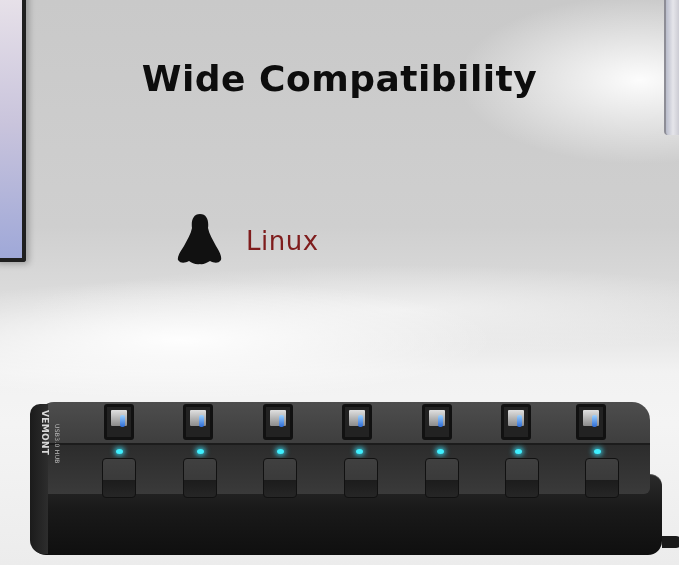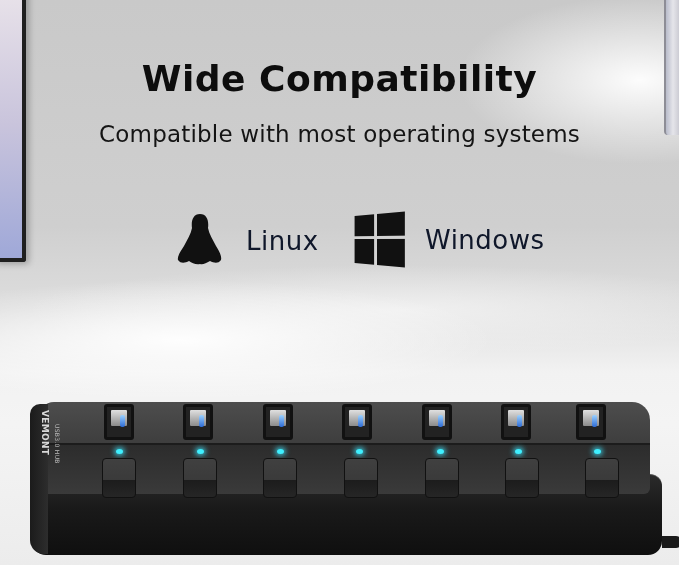--- a/index.html
+++ b/index.html
@@ -22,21 +22,21 @@
     background:linear-gradient(90deg,#b9bccb,#e5e5ea 50%,#c8c8d0);
     border-left:2px solid #8d8d96;border-bottom-left-radius:4px;}
   .headline{position:absolute;left:0;right:0;top:58px;text-align:center;
     font-size:36px;font-weight:bold;color:#0d0d0d;letter-spacing:0.5px;}
   .subtitle{position:absolute;left:0;right:0;top:120px;text-align:center;
     font-size:23px;line-height:28px;color:#141414;letter-spacing:0.2px;}
   .os-row{position:absolute;top:212px;left:0;right:0;height:56px;}
   .os{position:absolute;display:flex;align-items:center;}
   .os-linux{left:176px;top:0;}
   .os-windows{left:352px;top:2px;}
-  .os-label{font-size:26px;color:#0f172a;font-weight:500;margin-left:22px;letter-spacing:0.5px;}
+  .os-label{font-size:26px;color:#7f1d1d;font-weight:500;margin-left:22px;letter-spacing:0.5px;}
   .win-grid{display:grid;grid-template-columns:22px 26px;grid-template-rows:22px 26px;gap:3px;
     transform:perspective(60px) rotateY(-12deg);}
   .win-grid span{background:#111;display:block;}
   
   .hub{position:absolute;left:28px;top:396px;width:640px;height:160px;}
   .hub-top{position:absolute;left:10px;top:6px;width:612px;height:92px;
     background:linear-gradient(180deg,#4d4d4d 0%,#3e3e3e 45%,#2c2c2c 46%,#3a3a3a 100%);
     border-radius:16px 18px 6px 6px;}
   .hub-top::after{content:"";position:absolute;left:0;right:0;top:41px;height:2px;background:#1c1c1c;}
   .hub-body{position:absolute;left:4px;top:78px;width:630px;height:80px;
@@ -65,40 +65,30 @@
 </head>
 <body>
 
 <div class="bg"></div>
 <div class="monitor-left"></div>
 <div class="monitor-right"></div>
 
 <div class="headline">Wide Compatibility</div>
 
 <div class="subtitle">
-  <div>Compatible with most operating systems</div>
 </div>
 
 <div class="os-row">
   <div class="os os-linux">
     <span>
       <svg width="48" height="54" viewBox="0 0 48 54">
         <path d="M24 2 C31 2 33 9 32 16 C33 22 37 28 40 34 C43 39 46 44 45 48 C42 52 38 51 34 49 C30 51 27 53 24 52 C20 53 16 51 13 49 C9 51 5 52 2 48 C1 44 5 39 8 34 C11 28 15 22 16 16 C15 9 17 2 24 2 Z" fill="#111"></path>
       </svg>
     </span>
     <span class="os-label">Linux</span>
-  </div>
-  <div class="os os-windows">
-    <span class="win-grid">
-      <span></span>
-        <span></span>
-        <span></span>
-        <span></span>
-    </span>
-    <span class="os-label">Windows</span>
   </div>
 </div>
 
 <div class="hub">
   <div class="hub-body"></div>
   <div class="hub-top"></div>
   <div class="hub-end"></div>
   <div class="cable"></div>
   <div class="brand">VEMONT</div>
   <div class="model">USB3.0 HUB</div>

